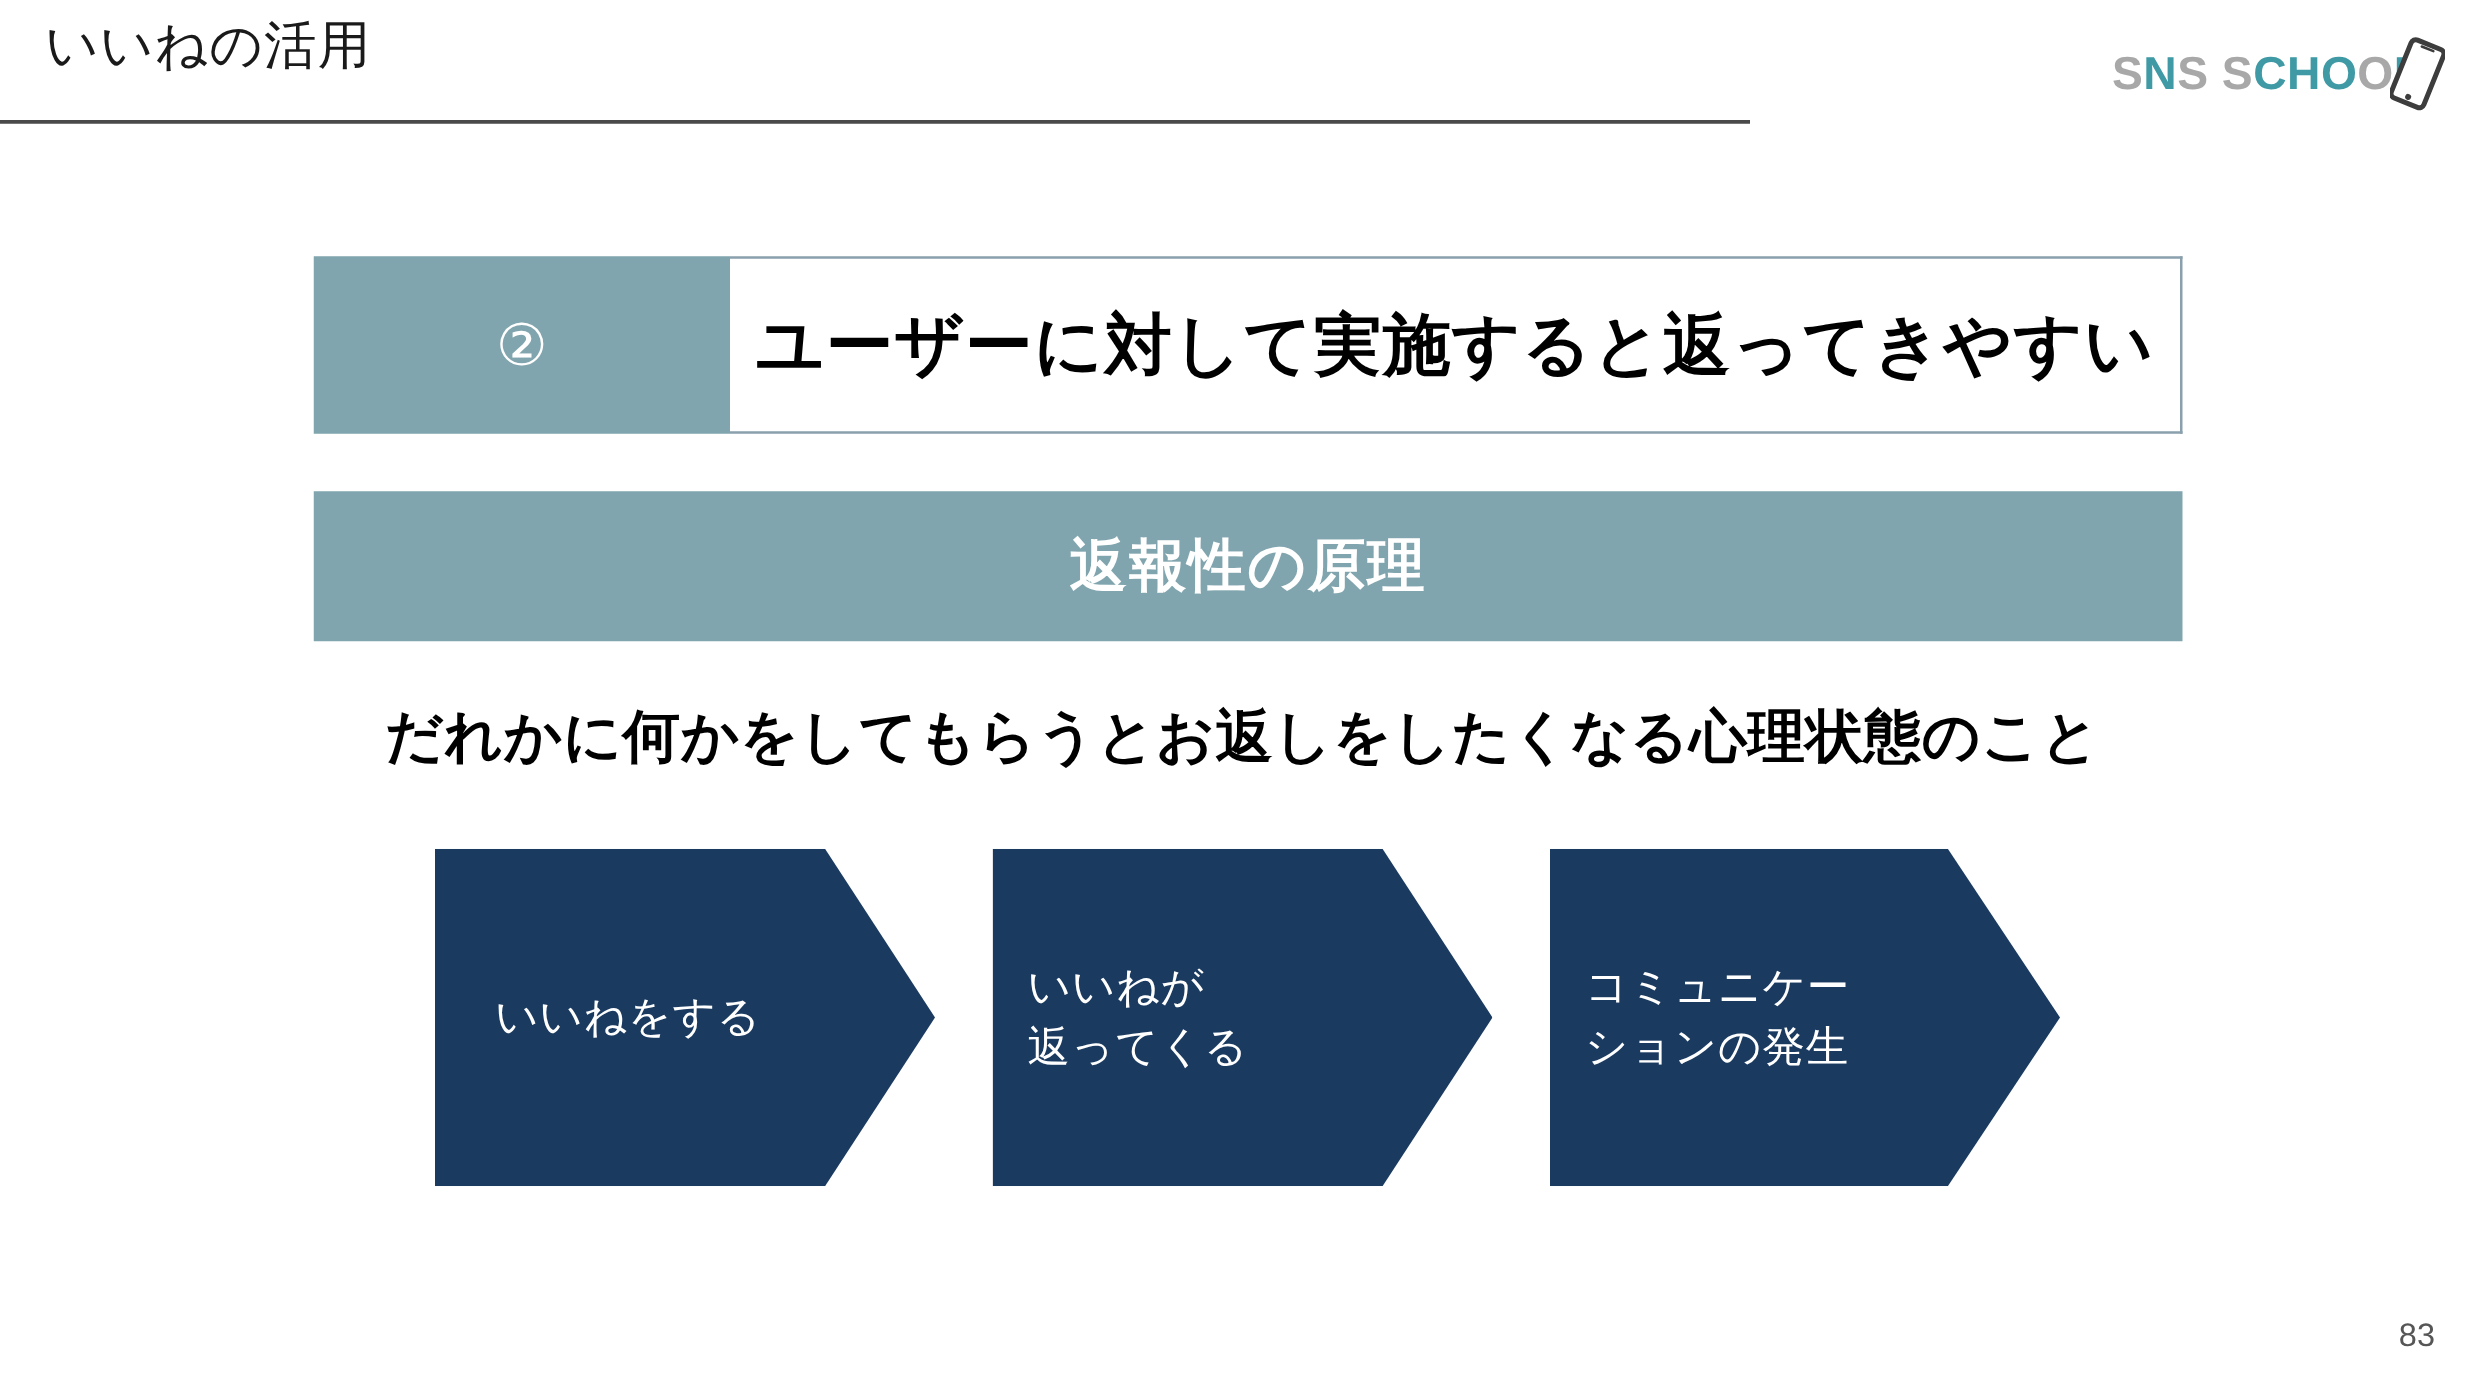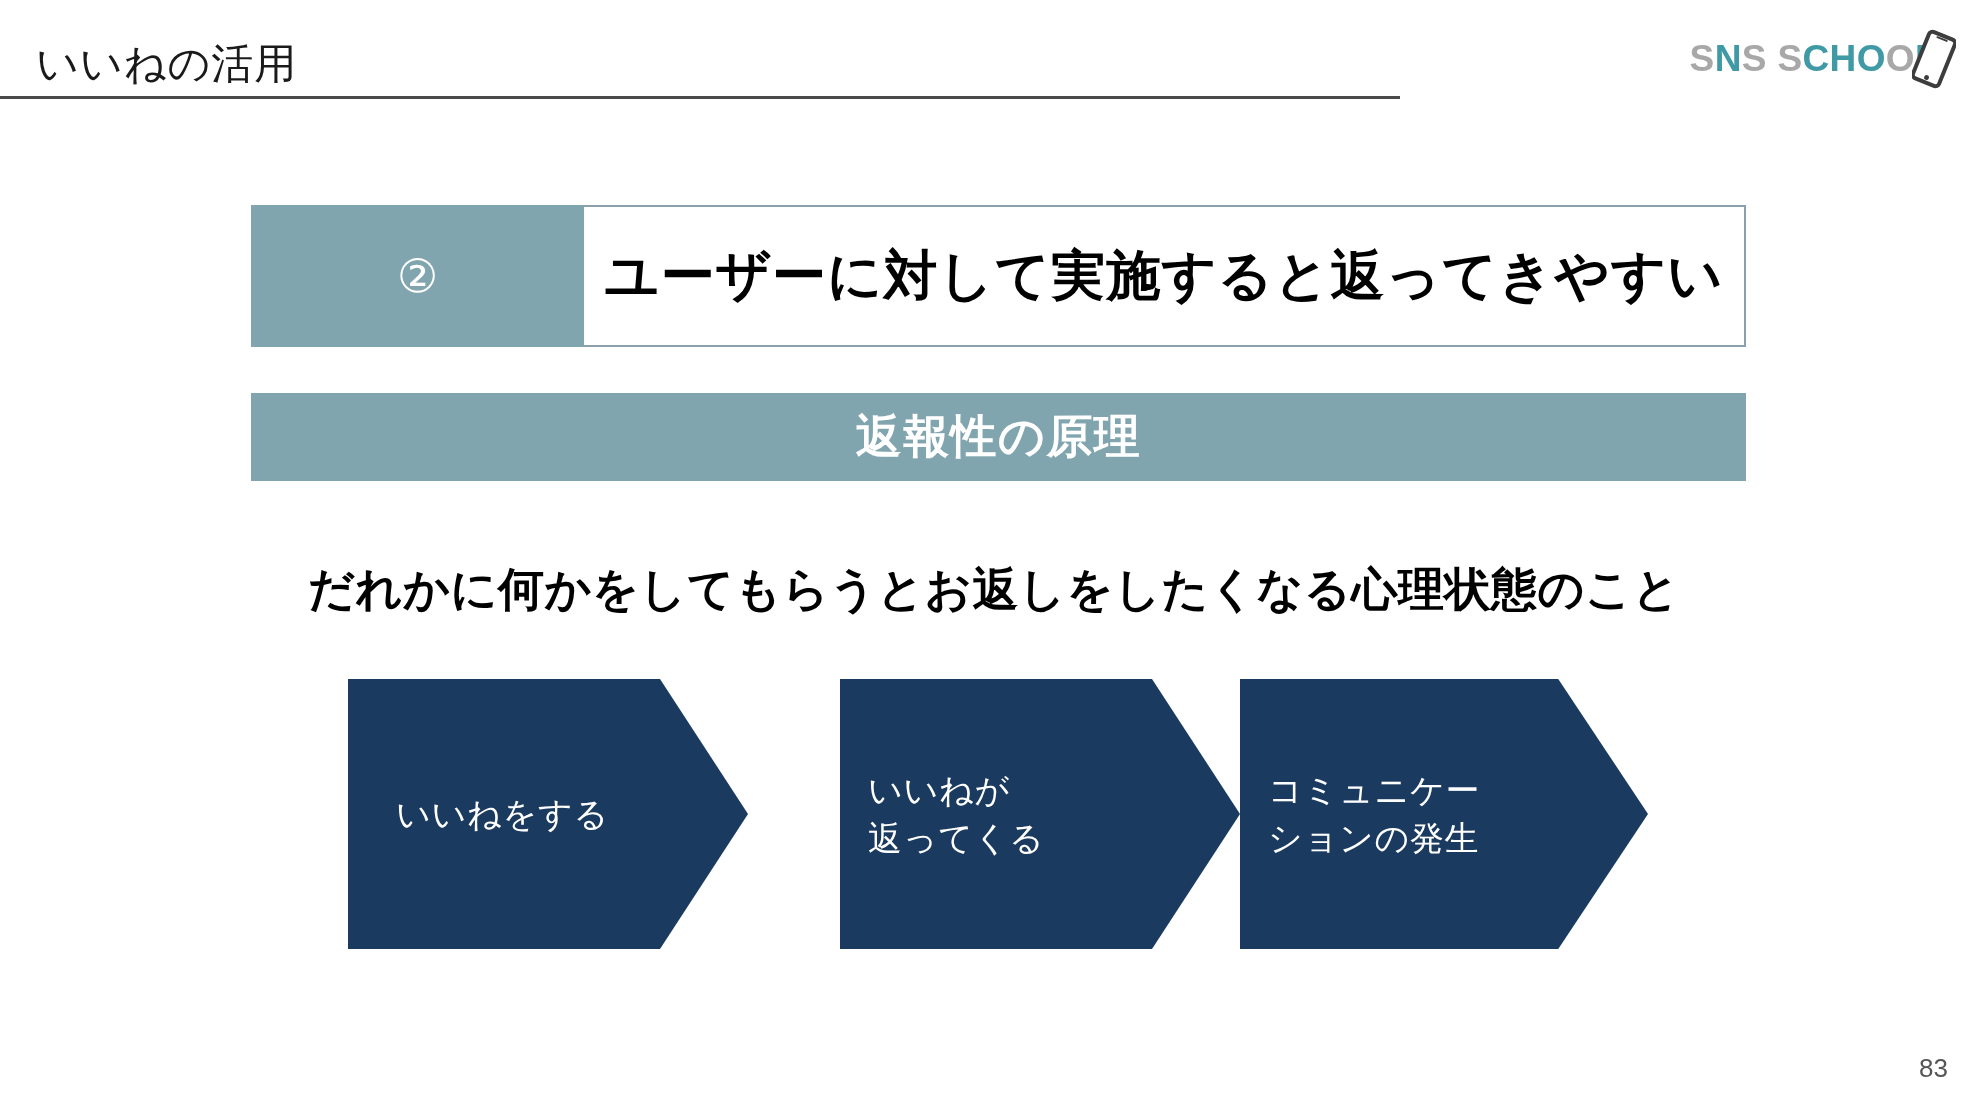--- a/index.html
+++ b/index.html
@@ -21,21 +21,20 @@
   
   .slide-title {
     position: absolute;
     left: 36px;
     top: 8px;
     font-size: 42px;
     color: #1a1a1a;
     font-weight: 400;
     letter-spacing: 0.02em;
     white-space: nowrap;
-    margin-top: 28px;
   }
   .title-rule {
     position: absolute;
     left: 0px;
     top: 96px;
     width: 1400px;
     height: 3px;
     background: #4a4a4a;
   }
 
@@ -108,21 +107,21 @@
     white-space: nowrap;
     font-family: Liberation Mono, monospace;
   }
 
   
   .banner {
     position: absolute;
     left: 251px;
     top: 393px;
     width: 1495px;
-    height: 88px;
+    height: 120px;
     background: #80a5ae;
     display: flex;
     align-items: center;
     justify-content: center;
   }
   .banner span {
     color: #ffffff;
     font-size: 46px;
     font-weight: 700;
     letter-spacing: 0.03em;
@@ -155,21 +154,21 @@
     height: 270px;
     background: #1a3a60;
     -webkit-clip-path: polygon(0 0, 78% 0, 100% 50%, 78% 100%, 0 100%);
     clip-path: polygon(0 0, 78% 0, 100% 50%, 78% 100%, 0 100%);
     display: flex;
     align-items: center;
     box-sizing: border-box;
     padding-left: 28px;
   }
   .chev-1 { left: 0px;   width: 400px; padding-left: 48px; }
-  .chev-2 { left: 446px; width: 400px; margin-left: 46px; }
+  .chev-2 { left: 446px; width: 400px; }
   .chev-3 { left: 892px; width: 408px; }
   .chev-label {
     color: #ffffff;
     font-size: 34px;
     font-weight: 400;
     line-height: 1.42;
     letter-spacing: 0.02em;
     white-space: pre-line;
   }
 

